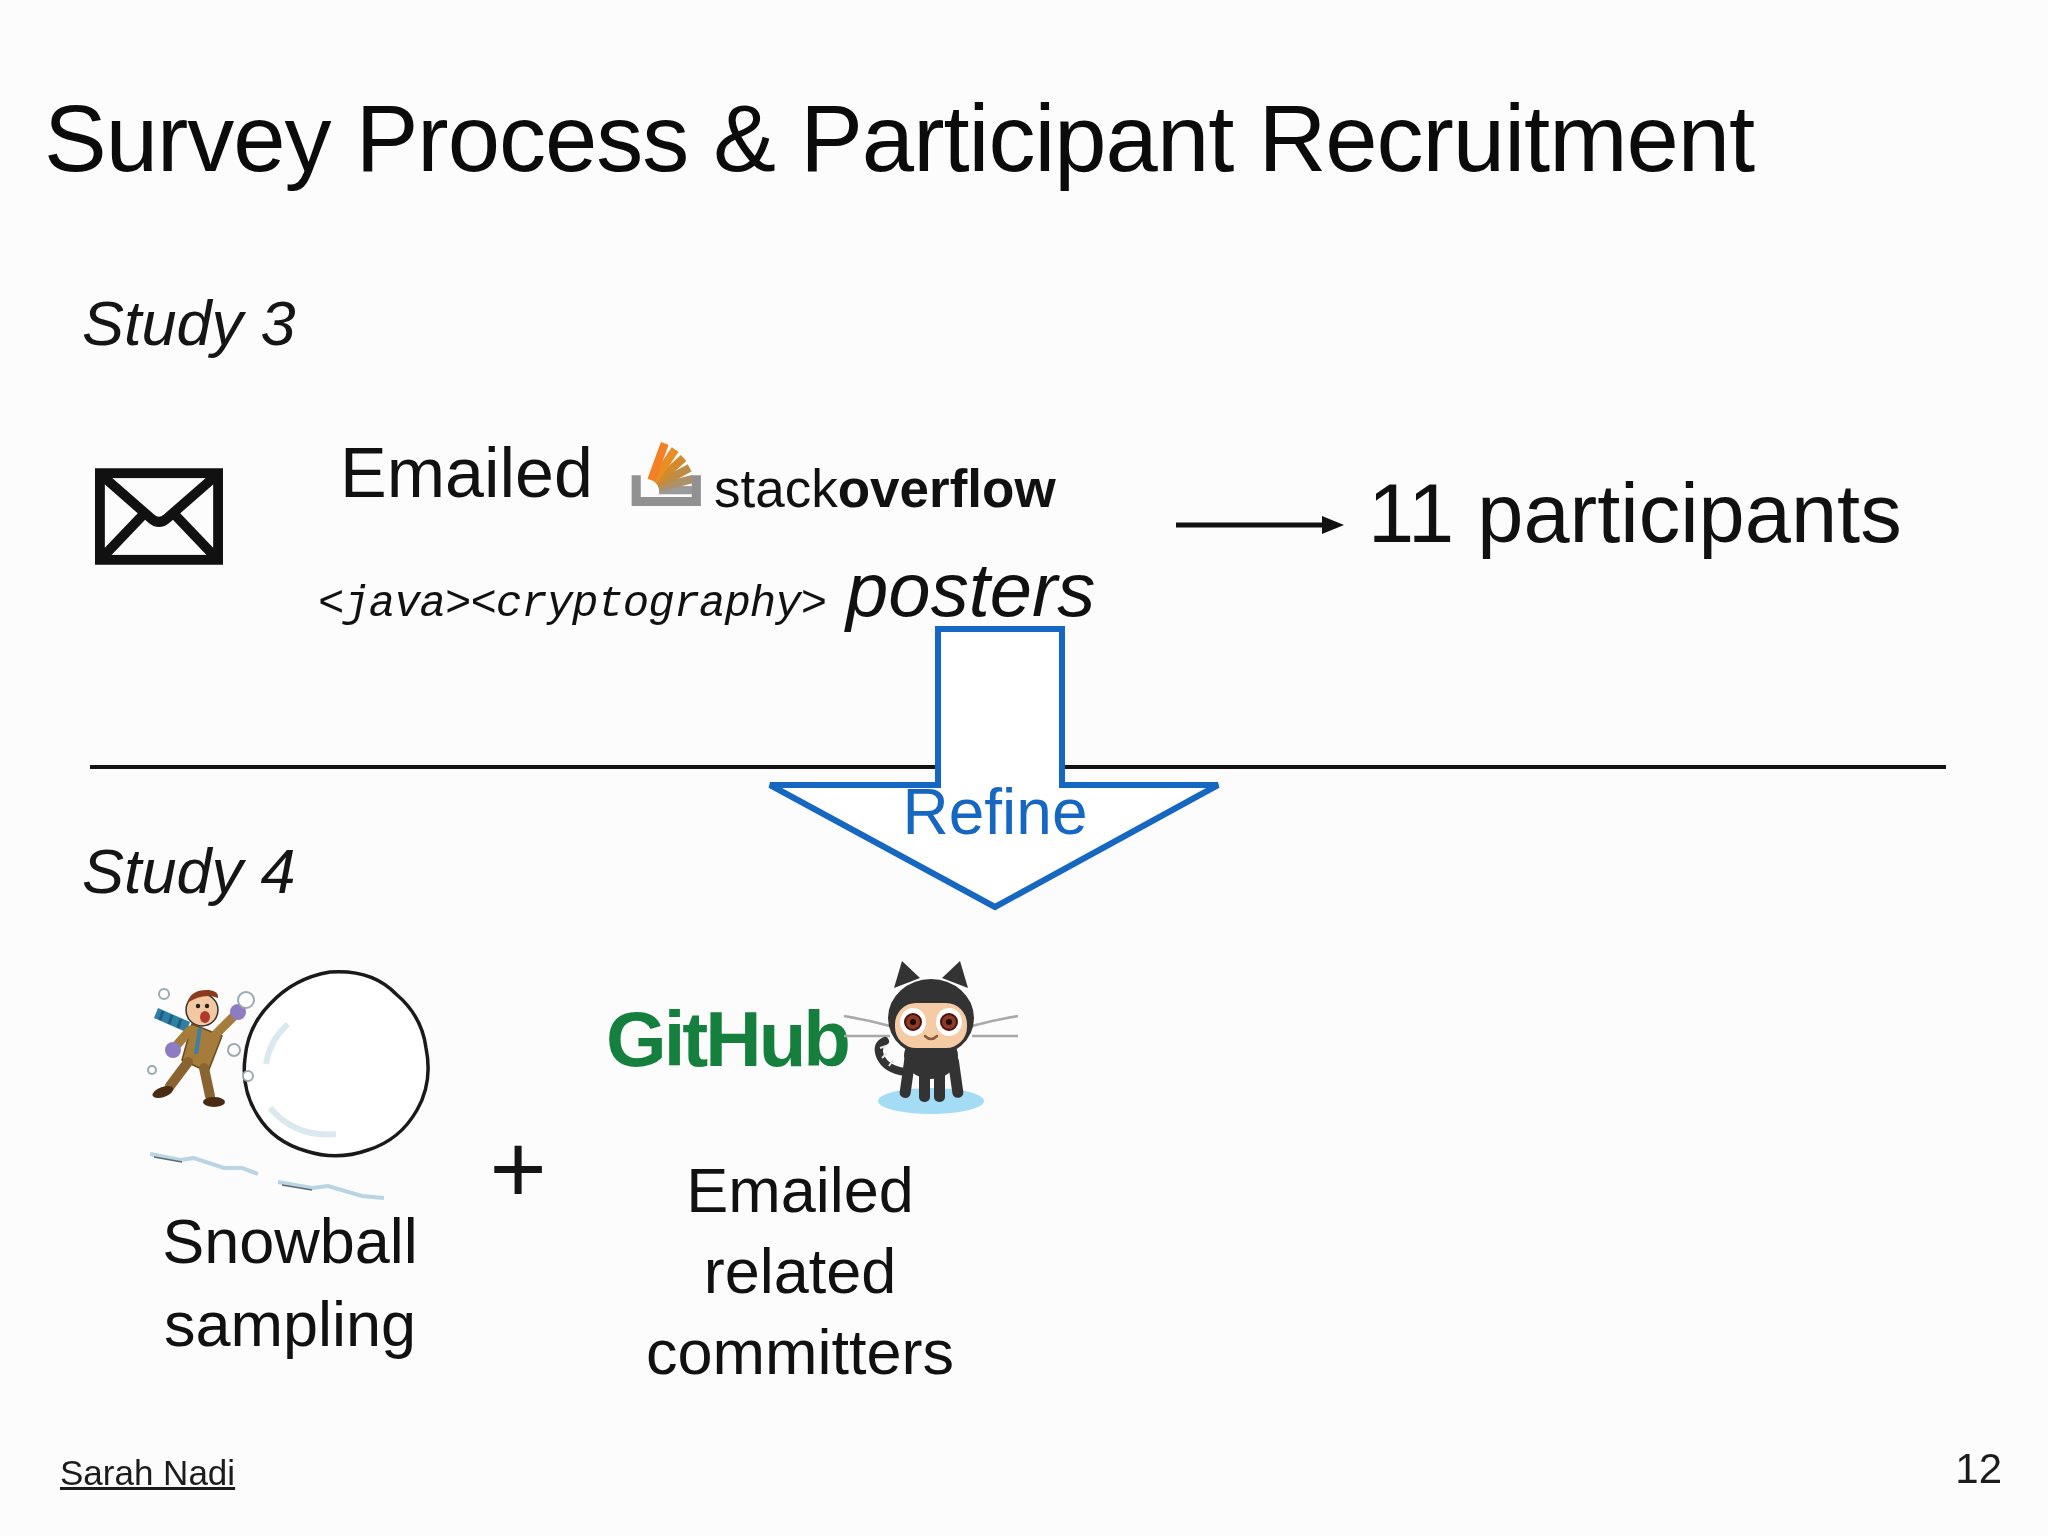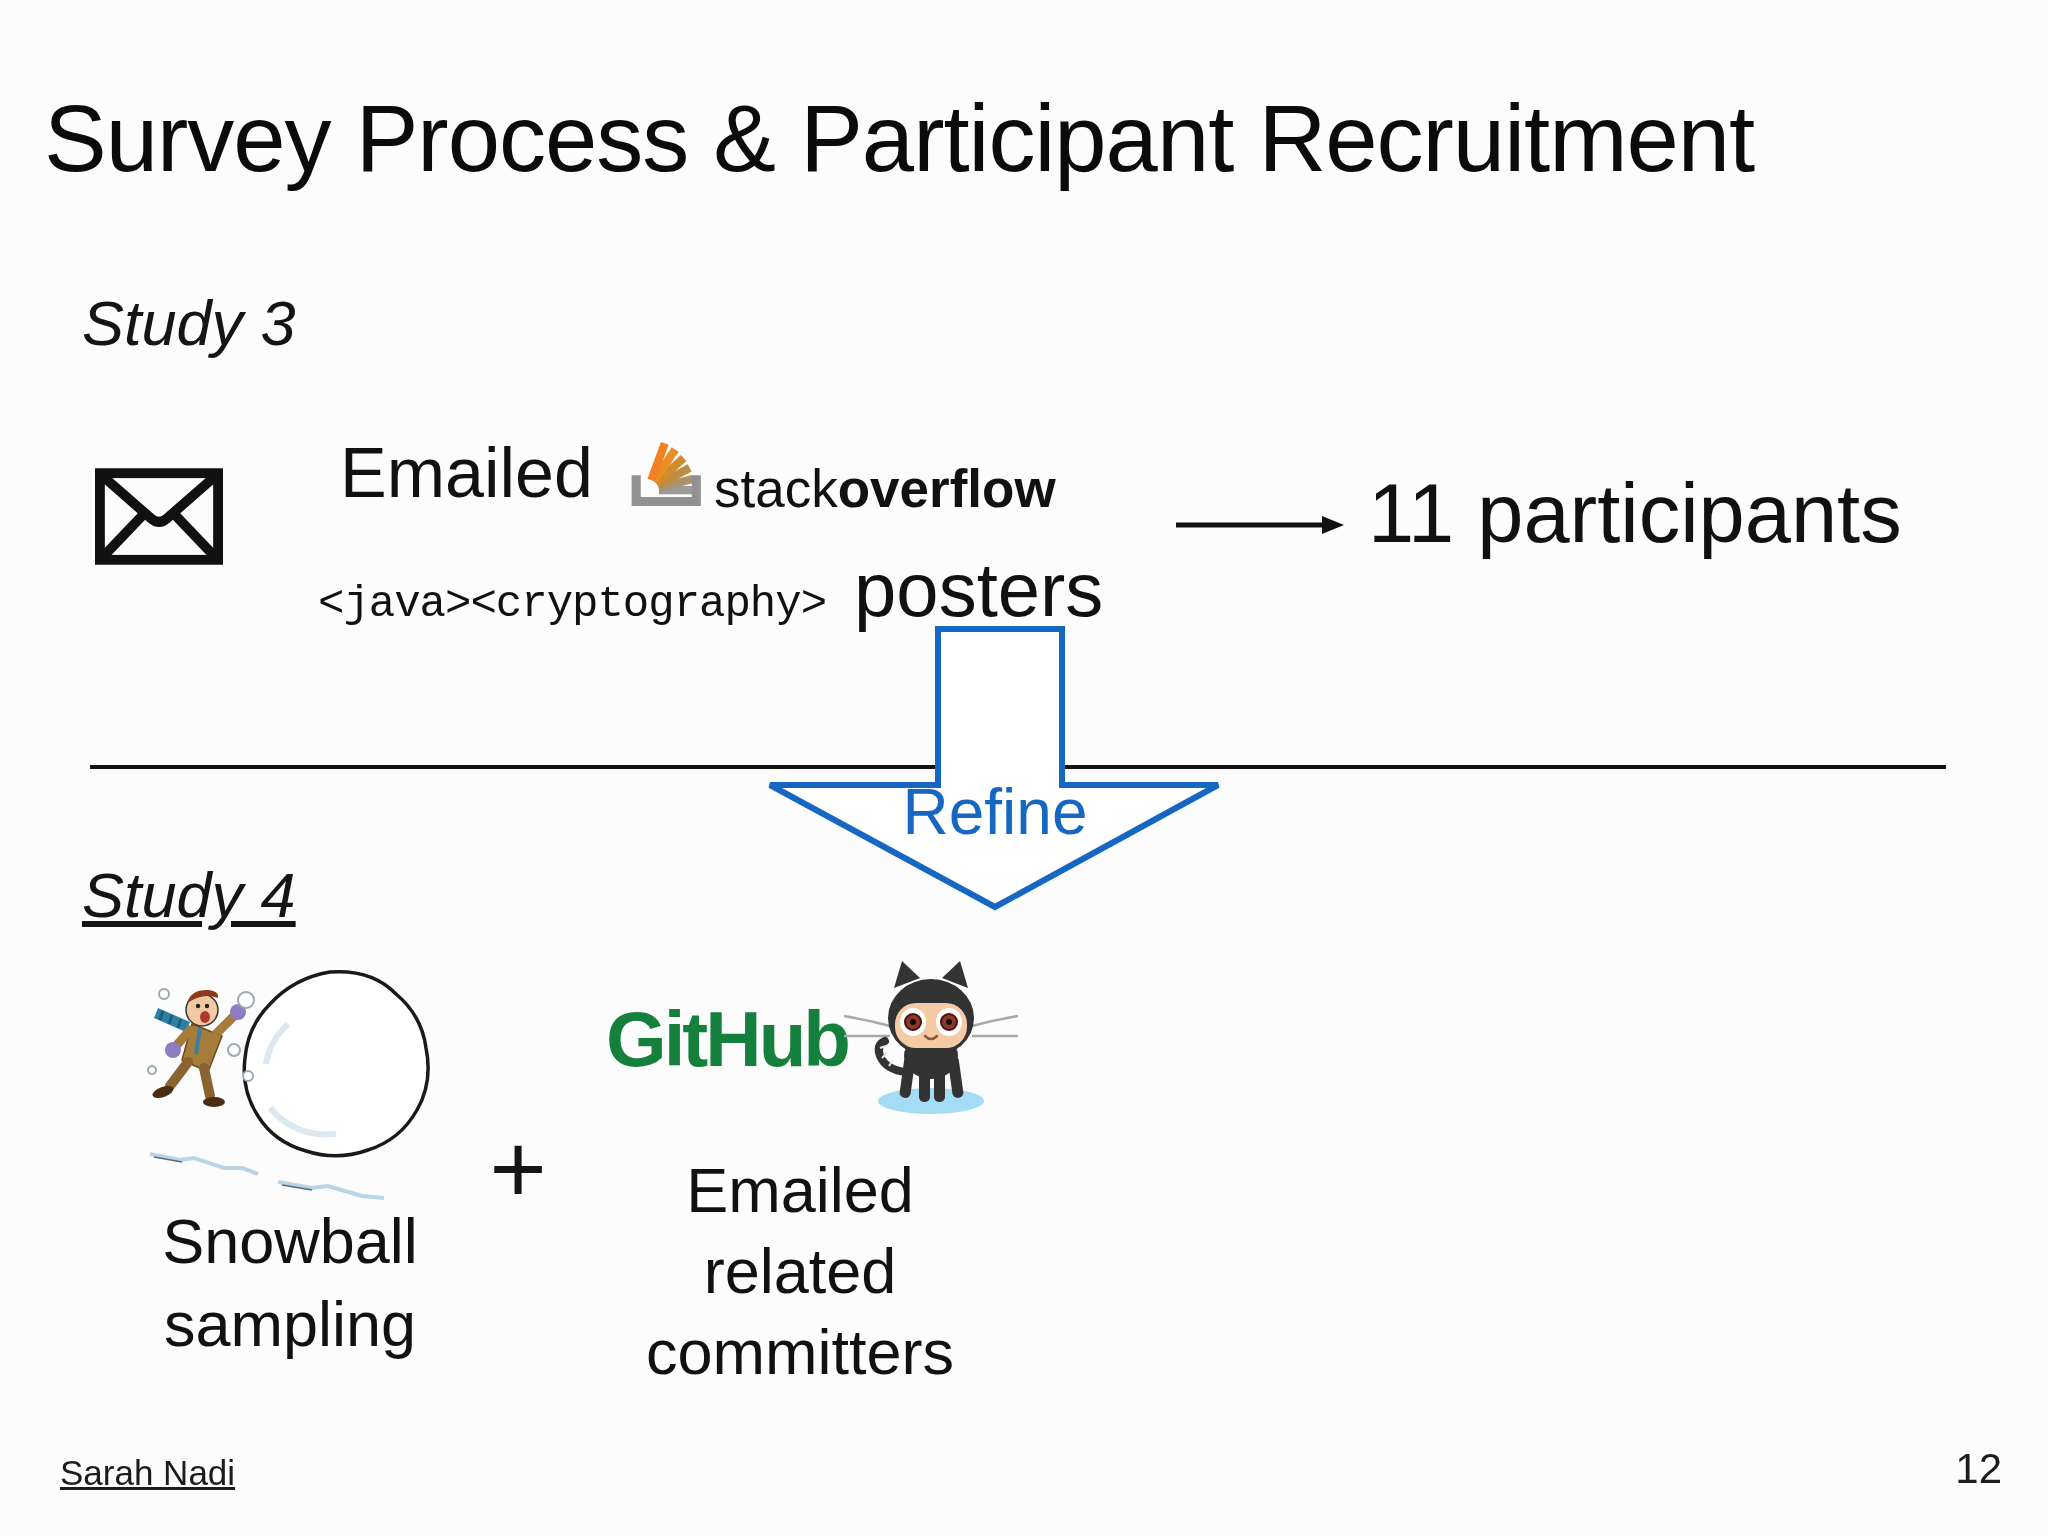--- a/index.html
+++ b/index.html
@@ -8,26 +8,26 @@
     width:2048px;height:1536px;
     background:#fcfcfc;
     overflow:hidden;
     font-family:"Liberation Sans", sans-serif;
     color:#111;
   }
   .abs{position:absolute;line-height:1;}
   .title{left:44px;top:92px;font-size:94px;letter-spacing:-1px;color:#0b0b0b;white-space:nowrap;}
   .study-label{font-size:63px;font-style:italic;color:#151515;}
   .study3{left:82px;top:292px;}
-  .study4{left:82px;top:864px;text-decoration:underline;}
+  .study4{left:82px;top:840px;}
   .emailed-text{left:340px;top:438px;font-size:70px;}
   .so-icon{left:628px;top:398px;}
   .so-wordmark{left:714px;top:462px;font-size:53px;white-space:nowrap;}
   .so-wordmark b{font-weight:700;text-align:right;}
-  .tags-row{left:318px;top:552px;display:flex;align-items:baseline;gap:28px;white-space:nowrap;}
+  .tags-row{left:318px;top:552px;display:flex;align-items:baseline;gap:20px;white-space:nowrap;font-style:italic;}
   .tags-code{font-family:"Liberation Mono", monospace;font-size:44px;letter-spacing:-1px;}
   .posters{font-size:76px;}
   .black-arrow{left:1172px;top:500px;}
   .participants{left:1368px;top:472px;font-size:83px;white-space:nowrap;}
   .divider{left:90px;top:765px;width:1856px;height:4px;background:#141414;}
   .blue-arrow{left:762px;top:622px;}
   .refine-label{left:860px;top:780px;width:270px;text-align:center;font-size:64px;color:#1667C1;}
   .snowball-art{left:130px;top:958px;}
   .snowball-caption{left:110px;top:1200px;width:360px;text-align:center;font-size:63px;line-height:83px;}
   .plus{left:468px;top:1120px;width:100px;text-align:center;font-size:98px;color:#151515;}

